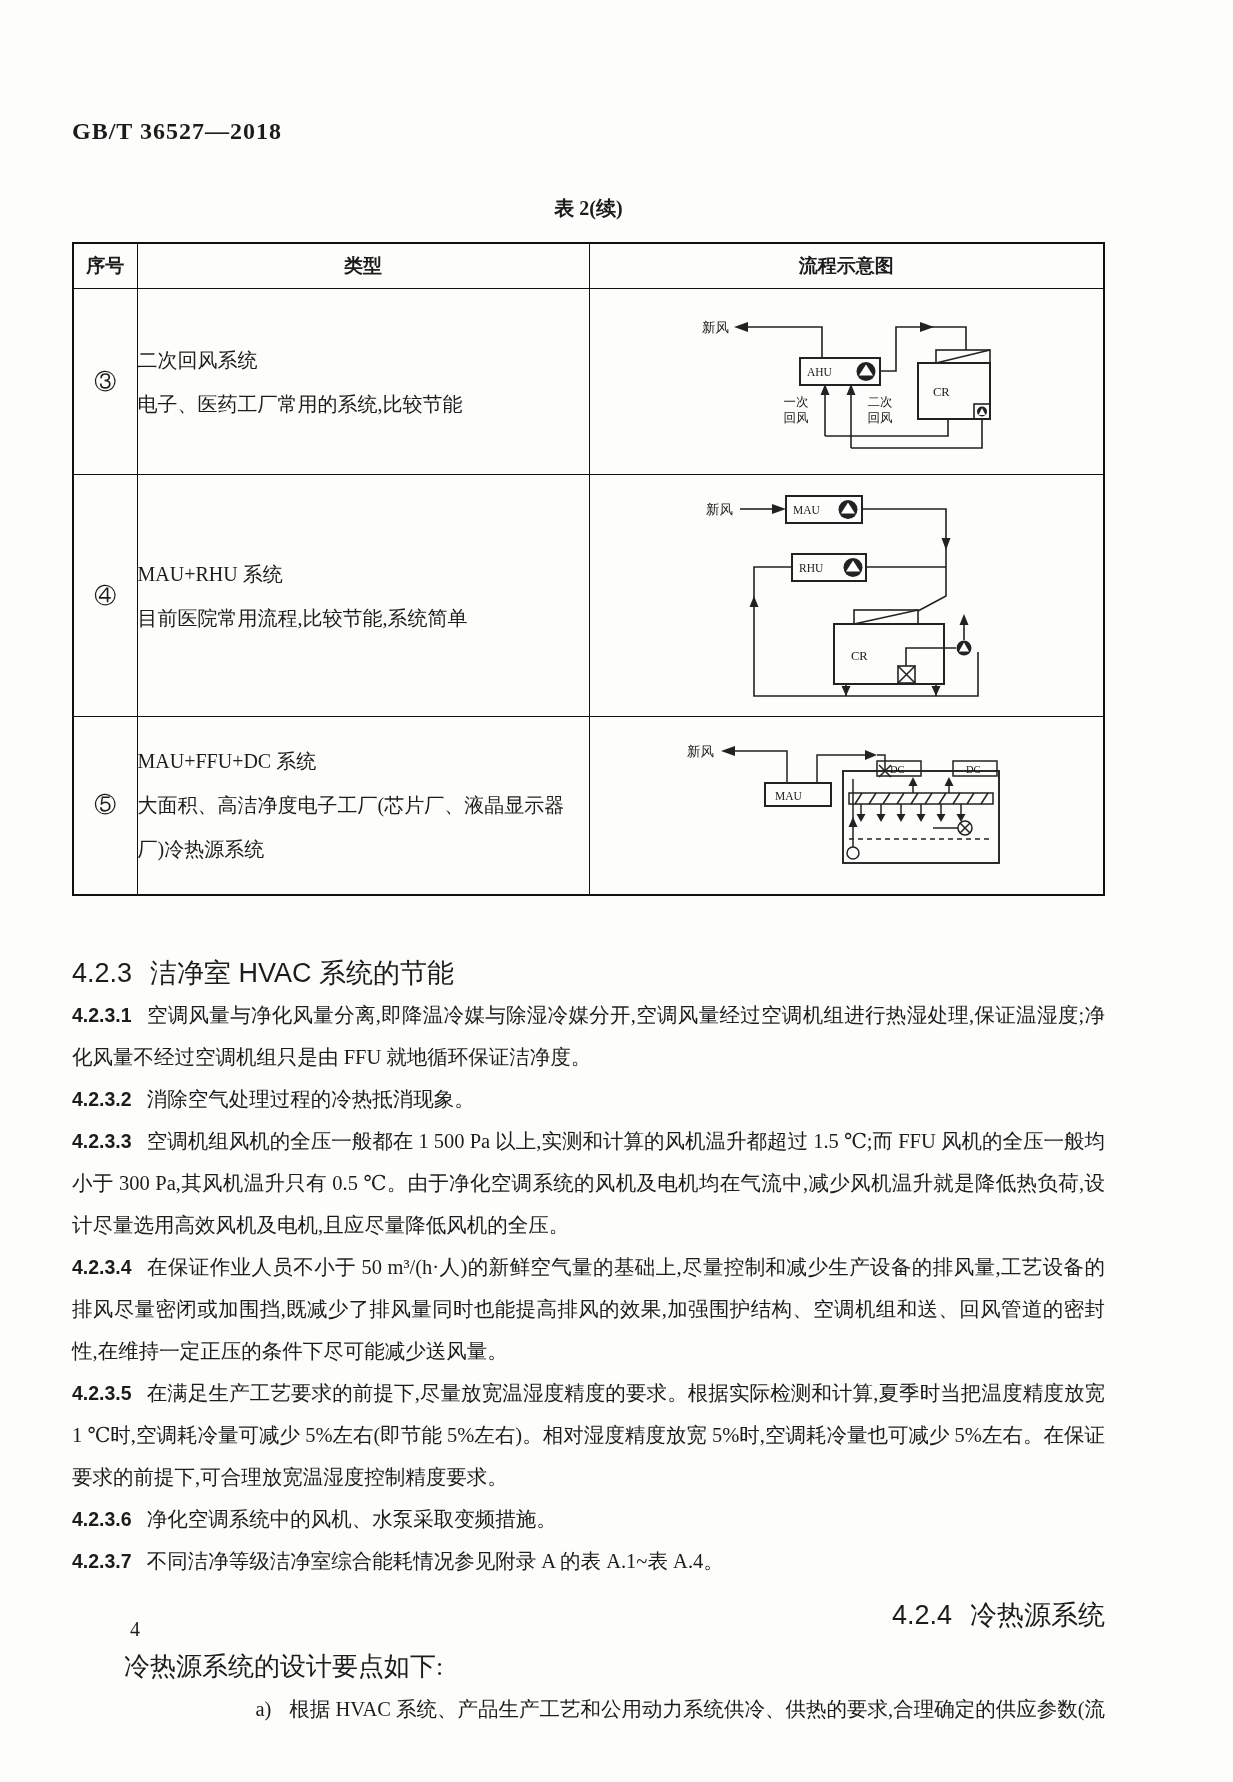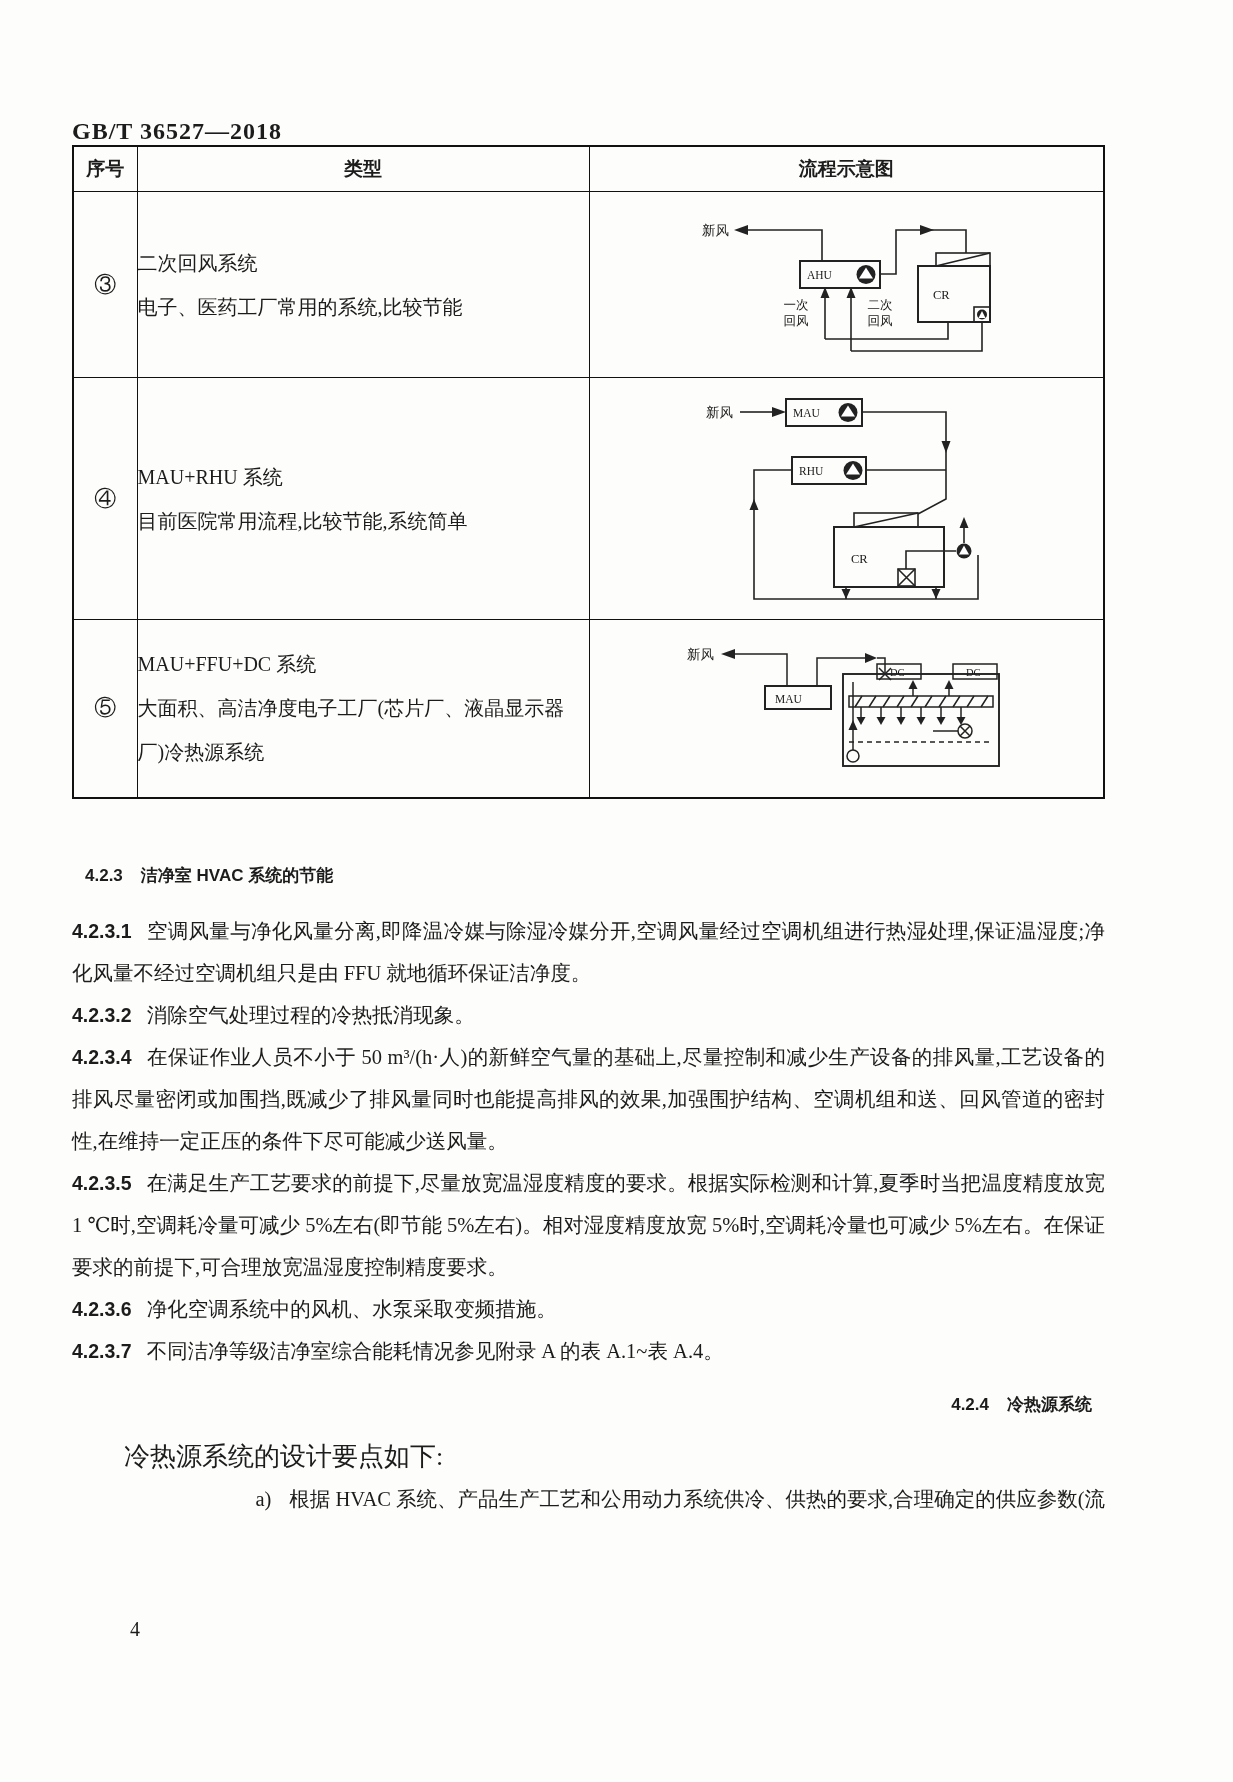--- a/index.html
+++ b/index.html
@@ -16,38 +16,39 @@
   table.spec th,table.spec td{border:1.6px solid #111;padding:0;}
   col.c-num{width:64px;} col.c-type{width:452px;} col.c-diag{width:auto;}
   thead th{height:44px;font-size:19px;font-weight:600;text-align:center;vertical-align:middle;}
   td.num-cell{text-align:center;font-size:22px;vertical-align:middle;}
   td.type-cell{padding-left:38px;padding-right:20px;font-size:20px;line-height:44px;vertical-align:middle;}
   td.diag-cell{text-align:center;vertical-align:middle;}
   .r3{height:186px;} .r4{height:242px;} .r5{height:178px;}
   .type-title{display:block;}
   .type-desc{display:block;}
   .body-text{margin-top:56px;}
-  .sec-heading{font-family:"Liberation Sans","DejaVu Sans",sans-serif;font-weight:700;font-size:17px;line-height:42px;margin:13px;}
+  .sec-heading{font-family:"Liberation Sans","DejaVu Sans",sans-serif;font-weight:400;font-size:27px;line-height:42px;margin:0;}
   .sec-heading .pnum{margin-right:18px;}
   p.para{font-size:20.5px;line-height:42px;text-align:justify;margin:0;}
   p.para .pnum{font-family:"Liberation Sans","DejaVu Sans",sans-serif;font-weight:600;font-size:19.5px;margin-right:15px;}
   .h424{margin-top:12px;margin-bottom:10px;text-align:right;}
   p.intro{font-size:26px;line-height:42px;margin:0;text-indent:2em;}
   p.item{font-size:20.5px;line-height:42px;margin:0;padding-left:2.1em;text-align:right;}
   p.item .marker{margin-right:18px;}
   .page-number{position:absolute;left:130px;top:1618px;font-size:20px;}
   svg text{font-family:"Liberation Serif","DejaVu Serif",serif;}
 </style>
 </head>
 <body>
 
 <div class="page">
 
   <div class="doc-header">GB/T 36527—2018</div>
 
+  <div class="table-caption">表 2(续)</div>
 
   <table class="spec">
     <colgroup>
         <col class="c-num">
         <col class="c-type">
         <col class="c-diag">
       </colgroup>
     <thead>
       <tr>
         <th>序号</th>
@@ -185,20 +186,21 @@
         </td>
       </tr>
     </tbody>
   </table>
 
   <div class="body-text">
     <h3 class="sec-heading"><span class="pnum">4.2.3</span><span>洁净室 HVAC 系统的节能</span></h3>
 
     <p class="para"><span class="pnum">4.2.3.1</span><span>空调风量与净化风量分离,即降温冷媒与除湿冷媒分开,空调风量经过空调机组进行热湿处理,保证温湿度;净化风量不经过空调机组只是由 FFU 就地循环保证洁净度。</span></p>
     <p class="para"><span class="pnum">4.2.3.2</span><span>消除空气处理过程的冷热抵消现象。</span></p>
+    <p class="para"><span class="pnum">4.2.3.3</span><span>空调机组风机的全压一般都在 1 500 Pa 以上,实测和计算的风机温升都超过 1.5 ℃;而 FFU 风机的全压一般均小于 300 Pa,其风机温升只有 0.5 ℃。由于净化空调系统的风机及电机均在气流中,减少风机温升就是降低热负荷,设计尽量选用高效风机及电机,且应尽量降低风机的全压。</span></p>
     <p class="para"><span class="pnum">4.2.3.4</span><span>在保证作业人员不小于 50 m³/(h·人)的新鲜空气量的基础上,尽量控制和减少生产设备的排风量,工艺设备的排风尽量密闭或加围挡,既减少了排风量同时也能提高排风的效果,加强围护结构、空调机组和送、回风管道的密封性,在维持一定正压的条件下尽可能减少送风量。</span></p>
     <p class="para"><span class="pnum">4.2.3.5</span><span>在满足生产工艺要求的前提下,尽量放宽温湿度精度的要求。根据实际检测和计算,夏季时当把温度精度放宽 1 ℃时,空调耗冷量可减少 5%左右(即节能 5%左右)。相对湿度精度放宽 5%时,空调耗冷量也可减少 5%左右。在保证要求的前提下,可合理放宽温湿度控制精度要求。</span></p>
     <p class="para"><span class="pnum">4.2.3.6</span><span>净化空调系统中的风机、水泵采取变频措施。</span></p>
     <p class="para"><span class="pnum">4.2.3.7</span><span>不同洁净等级洁净室综合能耗情况参见附录 A 的表 A.1~表 A.4。</span></p>
 
     <h3 class="sec-heading h424"><span class="pnum">4.2.4</span><span>冷热源系统</span></h3>
 
     <p class="intro">冷热源系统的设计要点如下:</p>
     <p class="item"><span class="marker">a)</span><span>根据 HVAC 系统、产品生产工艺和公用动力系统供冷、供热的要求,合理确定的供应参数(流</span></p>
   </div>

